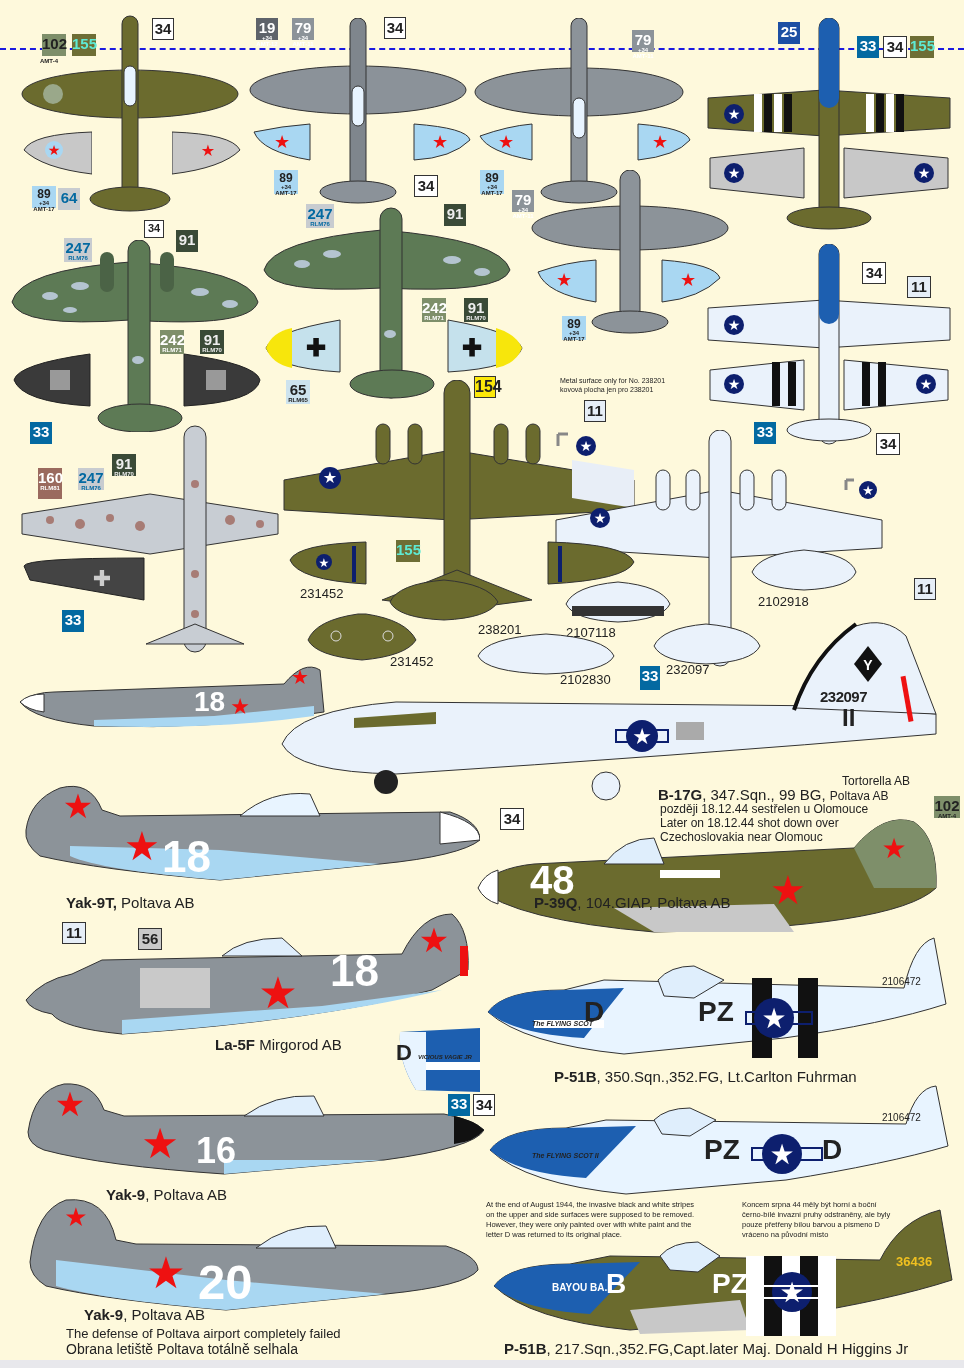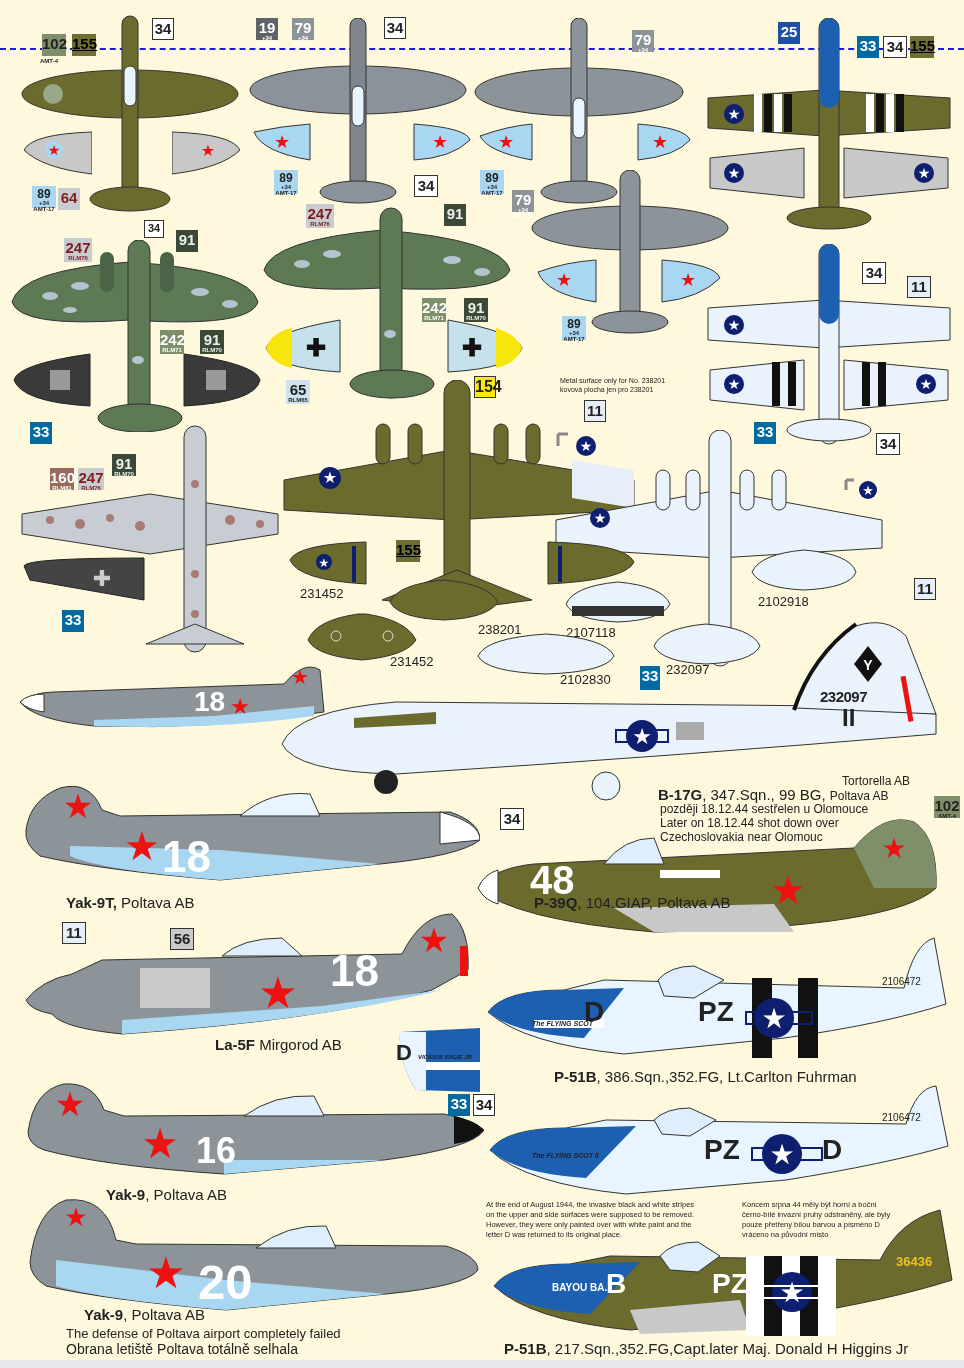--- a/index.html
+++ b/index.html
@@ -4,32 +4,32 @@
 <style>
   html,body{margin:0;padding:0;}
   body{width:964px;height:1368px;background:#fef9dc;position:relative;overflow:hidden;font-family:"Liberation Sans",sans-serif;color:#222;}
   .abs{position:absolute;}
   .cut-line{position:absolute;left:0;top:48px;width:964px;height:0;border-top:2px dashed #1a1ae0;}
   .chip{position:absolute;font-family:"Liberation Sans",sans-serif;font-weight:bold;text-align:center;line-height:1;box-sizing:border-box;}
   .chip .num{display:block;font-size:15px;padding-top:2px;}
   .chip .sub{display:block;font-size:6px;font-weight:bold;}
   .chip-white{background:#fff;border:1.5px solid #333;color:#222;}
   .chip-black{background:#0369a1;color:#fff;}
-  .chip-olive{background:#6e6e35;color:#000000;text-decoration:underline;}
+  .chip-olive{background:#6e6e35;color:#5eead4;}
   .chip-green{background:#7e8f6a;color:#222;}
   .chip-dkgreen{background:#3a4a37;color:#eee;}
   .chip-grey{background:#8c9399;color:#fff;}
   .chip-slate{background:#5e636a;color:#fff;}
   .chip-ltblue{background:#a9d7f2;color:#222;}
-  .chip-ltgrey{background:#c8ccd0;color:#7f1d1d;}
+  .chip-ltgrey{background:#c8ccd0;color:#0369a1;}
   .chip-yellow{background:#fce80a;border:1px solid #333;color:#222;}
   .chip-brown{background:#9a6a5e;color:#fff;}
   .chip-blue{background:#1d4fa3;color:#fff;}
   .chip-paleblue{background:#e6eef7;border:1.5px solid #333;color:#222;}
-  .chip-lightgrey2{background:#c9c9c9;border:1.5px solid #333;color:#222;margin-left:32px;}
+  .chip-lightgrey2{background:#c9c9c9;border:1.5px solid #333;color:#222;}
   .caption{position:absolute;font-size:15px;white-space:nowrap;}
   .caption b{font-weight:bold;}
   .note{position:absolute;font-size:10px;line-height:13px;}
   .serial{position:absolute;font-size:13px;font-family:"Liberation Sans",sans-serif;}
   .plane{position:absolute;}
   .footer-bar{position:absolute;left:0;bottom:0;width:964px;height:8px;background:#e8e8ec;}
 </style>
 </head>
 <body>
 
@@ -317,21 +317,21 @@
       <circle cx="240" cy="100" r="4"></circle>
       <circle cx="175" cy="60" r="4"></circle>
       <circle cx="175" cy="150" r="4"></circle>
       <circle cx="175" cy="190" r="4"></circle>
     </g>
 </svg>
 <svg class="abs" style="left:22px;top:556px" width="124" height="46">
     <path d="M2 10 Q4 2 122 2 L122 44 L8 24Z" fill="#444" stroke="#222"></path>
     <text x="80" y="30" font-size="22" fill="#ccc" text-anchor="middle">✚</text>
   </svg>
-<div class="chip chip-brown" style="left:50px;top:468px;width:24px;height:22px">
+<div class="chip chip-brown" style="left:38px;top:468px;width:24px;height:31px">
     <span class="num">160</span>
     <span class="sub">RLM81</span>
   </div>
 <div class="chip chip-ltgrey" style="left:78px;top:468px;width:26px;height:22px">
     <span class="num">247</span>
     <span class="sub">RLM76</span>
   </div>
 <div class="chip chip-dkgreen" style="left:112px;top:454px;width:24px;height:22px">
     <span class="num">91</span>
     <span class="sub">RLM70</span>
@@ -535,21 +535,21 @@
     <rect x="314" y="44" width="20" height="80" fill="#111"></rect>
   <circle cx="290" cy="84" r="20" fill="#0d1f6e"></circle>
     <rect x="262" y="78" width="66" height="12" fill="none" stroke="#0d1f6e" stroke-width="2"></rect>
     <text x="290" y="94" font-size="28" fill="#fff" text-anchor="middle">★</text>
   <rect x="50" y="86" width="70" height="8" fill="#fff"></rect>
 </svg>
 <div class="abs" style="left:584px;top:996px;font-size:28px;font-weight:bold">D</div>
 <div class="abs" style="left:698px;top:996px;font-size:28px;font-weight:bold">PZ</div>
 <div class="abs" style="left:532px;top:1020px;font-size:7px;font-style:italic;font-weight:bold">The FLYING SCOT</div>
 <div class="abs" style="left:882px;top:976px;font-size:10px">2106472</div>
-<div class="caption" style="left:554px;top:1068px"><b>P-51B</b><span>, 386.Sqn.,352.FG, Lt.Carlton Fuhrman</span></div>
+<div class="caption" style="left:554px;top:1068px"><b>P-51B</b><span>, 350.Sqn.,352.FG, Lt.Carlton Fuhrman</span></div>
 
 <svg class="plane" style="left:24px;top:1070px" width="460" height="120" viewBox="0 0 460 120">
   <path d="M4 62 Q10 20 40 14 Q70 12 80 40 L100 46 L420 44 Q450 50 460 60 Q450 78 360 90 L200 104 Q80 96 20 80 Q4 74 4 62Z" fill="#8c9399" stroke="#333"></path>
   <path d="M200 90 L360 90 L200 104Z" fill="#a9d7f2"></path>
   <path d="M220 46 Q250 24 290 26 L300 46Z" fill="#dfeefc" stroke="#333"></path>
   <path d="M430 46 Q450 50 460 60 Q450 72 430 74Z" fill="#111"></path>
   <text x="46" y="46" font-size="34" fill="#e11" text-anchor="middle">★</text>
   <text x="136" y="88" font-size="42" fill="#e11" text-anchor="middle">★</text>
 </svg>
 <div class="abs" style="left:196px;top:1130px;font-size:36px;color:#fff;font-weight:bold">16</div>

